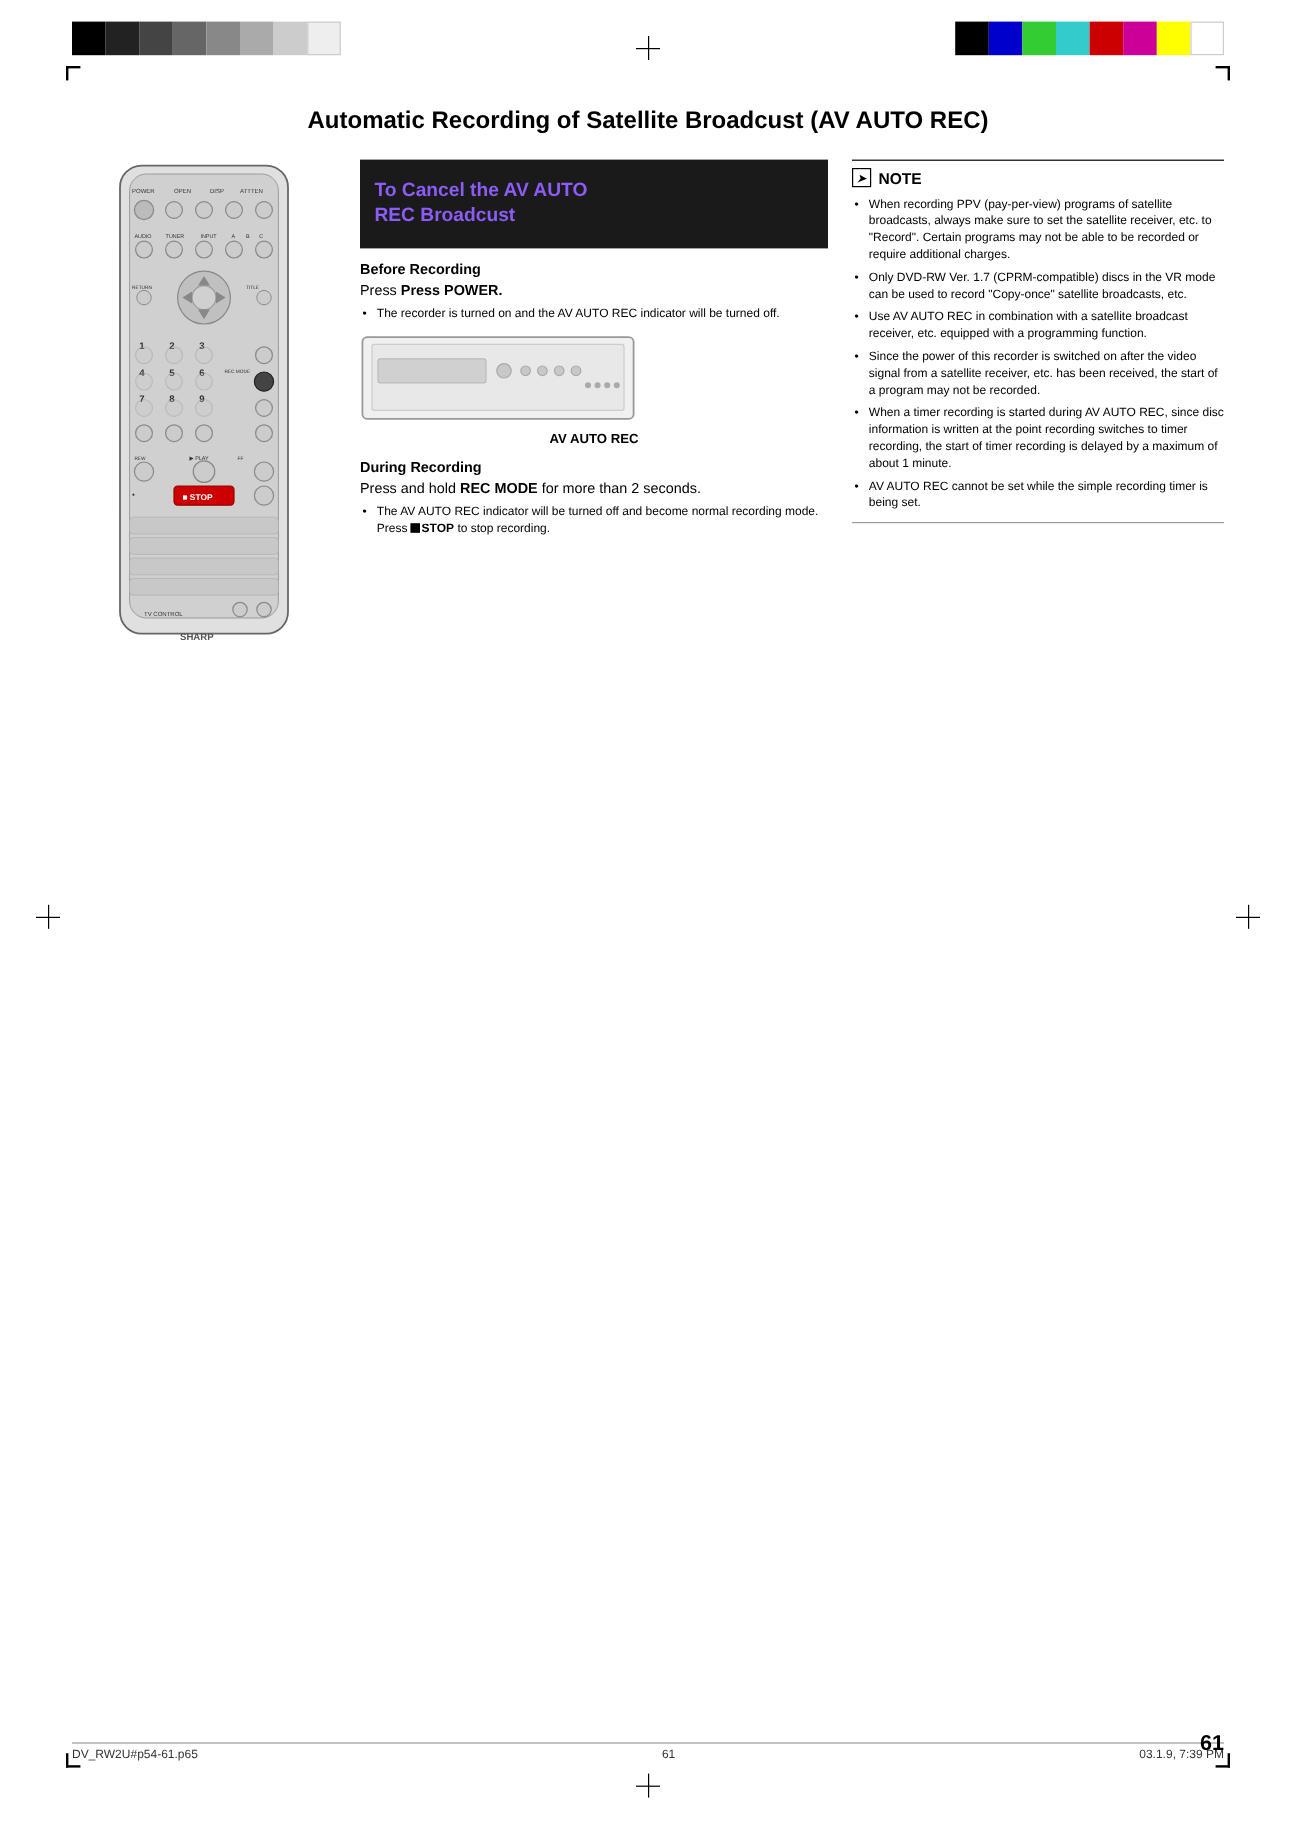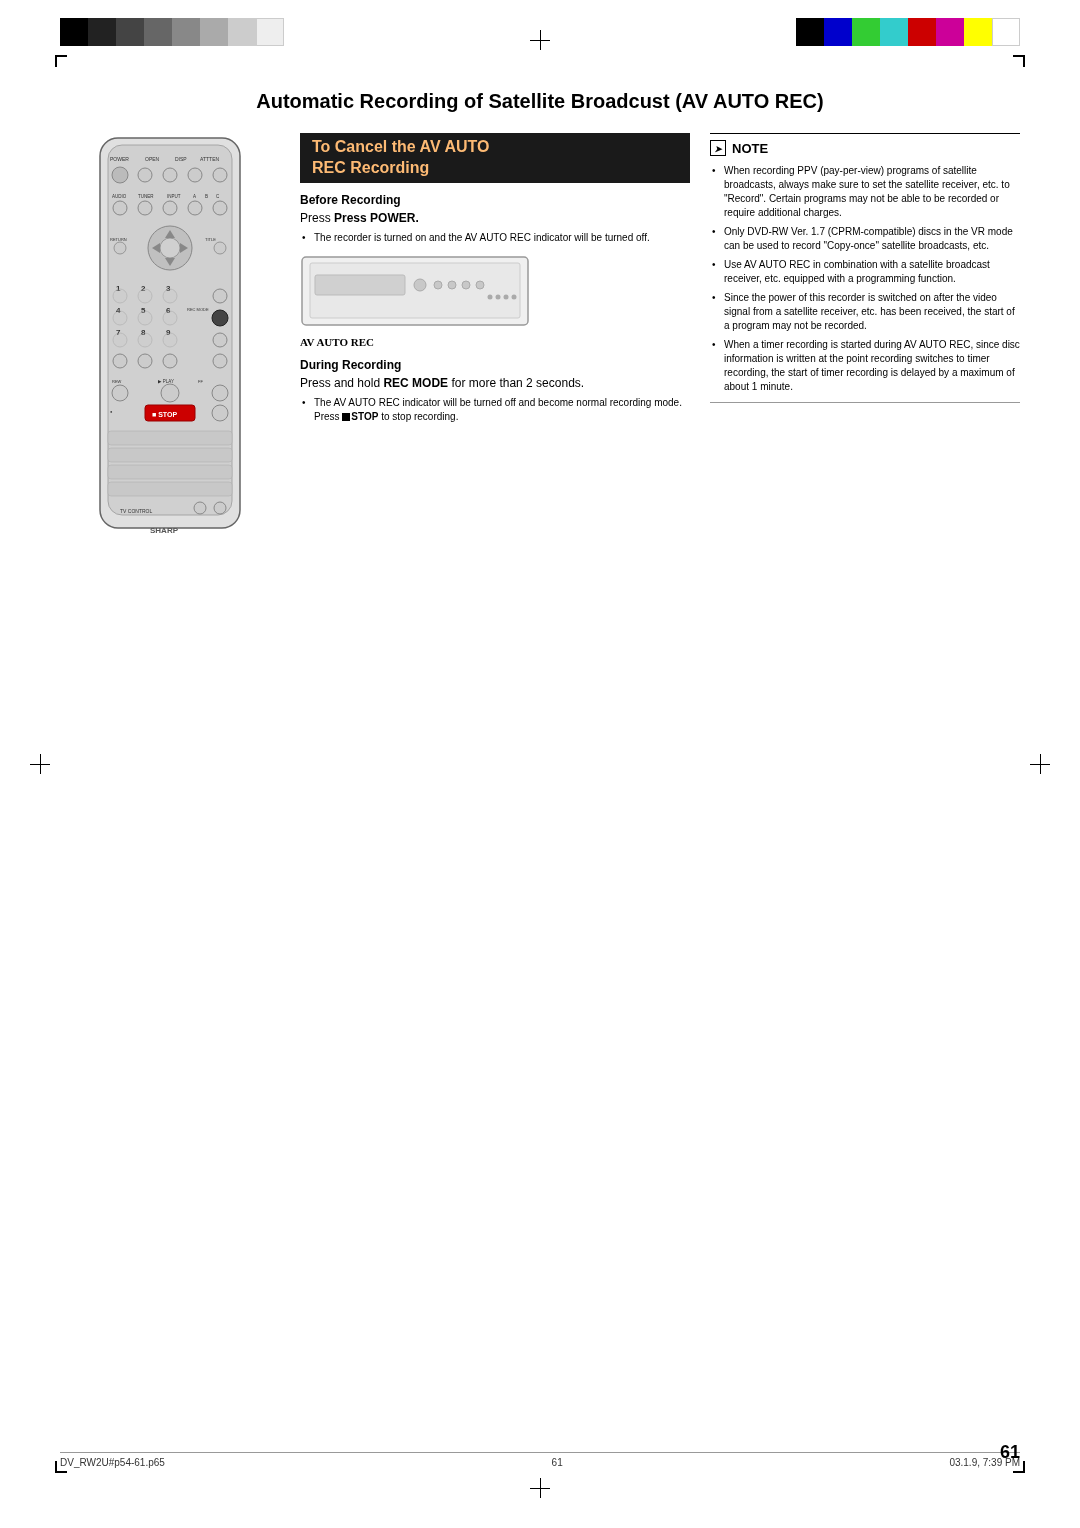--- a/index.html
+++ b/index.html
@@ -160,22 +160,22 @@
 
     
     .right-col {
       width: 310px;
       flex-shrink: 0;
     }
 
     
     .section-box {
       background: #1a1a1a;
-      color: #fdba74;
-      padding: 4px 12px;
+      color: #8b5cf6;
+      padding: 16px 12px;
       font-size: 16px;
       font-weight: bold;
       margin-bottom: 10px;
       line-height: 1.3;
     }
 
     .subsection-title {
       font-weight: bold;
       font-size: 12px;
       margin-bottom: 4px;
@@ -204,25 +204,24 @@
       line-height: 1.4;
     }
     .bullet-list li::before {
       content: '•';
       position: absolute;
       left: 2px;
       top: 0;
     }
 
     .av-auto-rec-label {
-      text-align: left;
+      text-align: center;
       font-size: 11px;
       font-weight: bold;
       margin-top: 3px;
-      font-family: Liberation Serif, serif;
     }
 
     
     .note-section {
       border-top: 1.5px solid #000;
       padding-top: 6px;
     }
     .note-header {
       display: flex;
       align-items: center;
@@ -424,21 +423,21 @@
         <circle cx="130" cy="375" r="6" fill="#ccc" stroke="#888" stroke-width="1"></circle>
 
         <text x="60" y="400" font-size="8" fill="#555" font-weight="bold">SHARP</text>
       </svg>
     </div>
 
     <div class="middle-col">
 
       <div class="section-box">
         <span>To Cancel the AV AUTO</span><br>
-        <span>REC Recording</span>
+        <span>REC Broadcust</span>
       </div>
 
       <div class="subsection-title">Before Recording</div>
       <div class="press-line">
         Press <strong>Press POWER.</strong>
       </div>
       <ul class="bullet-list">
         <li>
           <span>The recorder is turned on and the AV AUTO REC indicator will be turned off.</span>
         </li>
@@ -483,20 +482,21 @@
         <div class="note-header">
           <span class="note-icon">➤</span>
           <span>NOTE</span>
         </div>
         <ul class="bullet-list">
           <li>When recording PPV (pay-per-view) programs of satellite broadcasts, always make sure to set the satellite receiver, etc. to "Record". Certain programs may not be able to be recorded or require additional charges.</li>
           <li>Only DVD-RW Ver. 1.7 (CPRM-compatible) discs in the VR mode can be used to record "Copy-once" satellite broadcasts, etc.</li>
           <li>Use AV AUTO REC in combination with a satellite broadcast receiver, etc. equipped with a programming function.</li>
           <li>Since the power of this recorder is switched on after the video signal from a satellite receiver, etc. has been received, the start of a program may not be recorded.</li>
           <li>When a timer recording is started during AV AUTO REC, since disc information is written at the point recording switches to timer recording, the start of timer recording is delayed by a maximum of about 1 minute.</li>
+          <li>AV AUTO REC cannot be set while the simple recording timer is being set.</li>
         </ul>
         <div style="border-bottom: 1px solid #999; margin-top: 8px;"></div>
       </div>
     </div>
 
   </div>
 </div>
 
 <div class="footer">
   <span>DV_RW2U#p54-61.p65</span>

